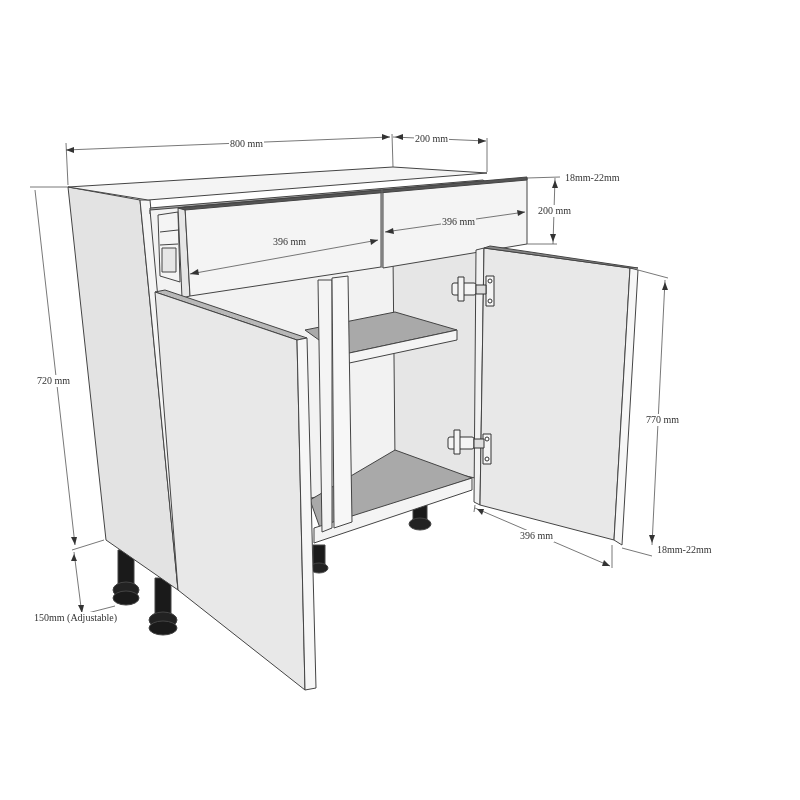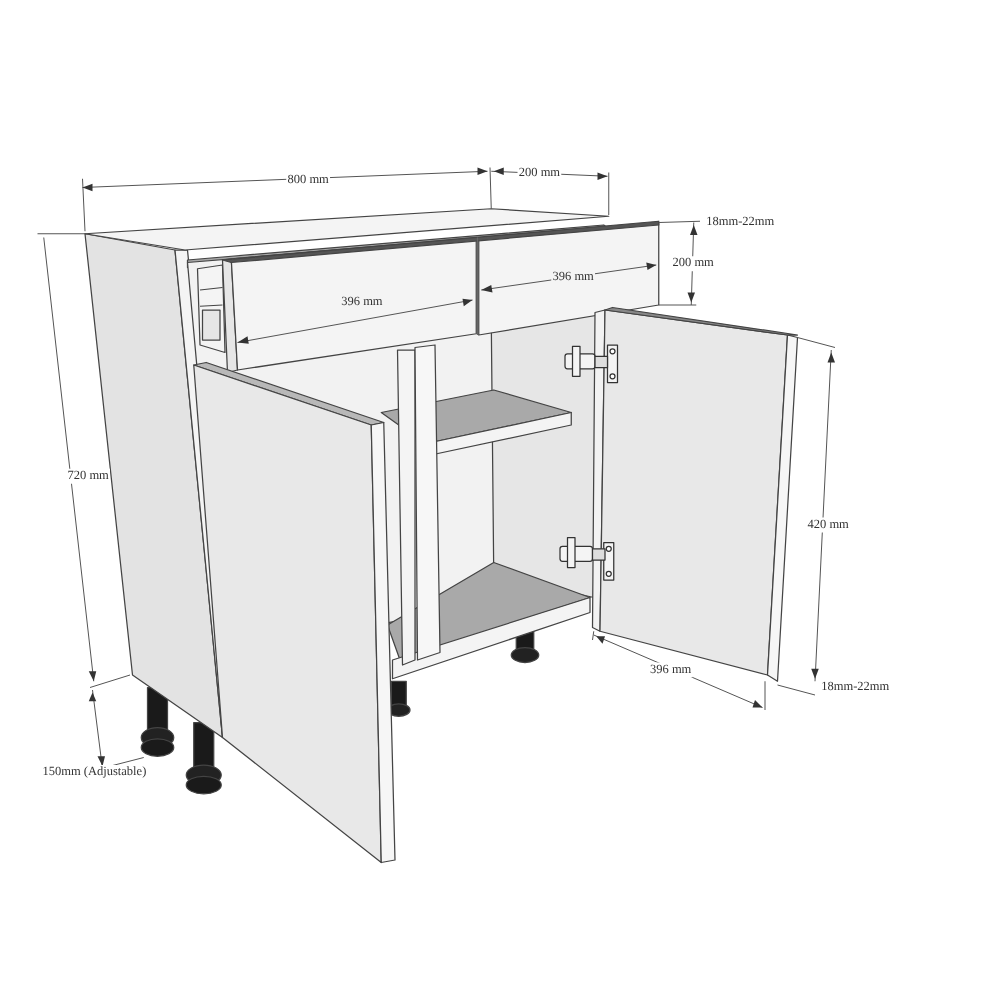--- a/index.html
+++ b/index.html
@@ -145,17 +145,17 @@
     <polygon points="610,566 602,566 604,560"></polygon>
   </g>
 </svg>
 
 <span class="dim-label" style="left:229px;top:138px;">800 mm</span>
 <span class="dim-label" style="left:414px;top:133px;">200 mm</span>
 <span class="dim-label" style="left:564px;top:172px;">18mm-22mm</span>
 <span class="dim-label" style="left:537px;top:205px;">200 mm</span>
 <span class="dim-label onpanel" style="left:272px;top:236px;">396 mm</span>
 <span class="dim-label onpanel" style="left:441px;top:216px;">396 mm</span>
-<span class="dim-label" style="left:53px;top:375px;">720 mm</span>
+<span class="dim-label" style="left:36px;top:375px;">720 mm</span>
 <span class="dim-label" style="left:33px;top:612px;">150mm (Adjustable)</span>
-<span class="dim-label" style="left:645px;top:414px;">420 mm</span>
+<span class="dim-label" style="left:645px;top:414px;">770 mm</span>
 <span class="dim-label" style="left:519px;top:530px;">396 mm</span>
 <span class="dim-label" style="left:656px;top:544px;">18mm-22mm</span>
 
 </body></html>

